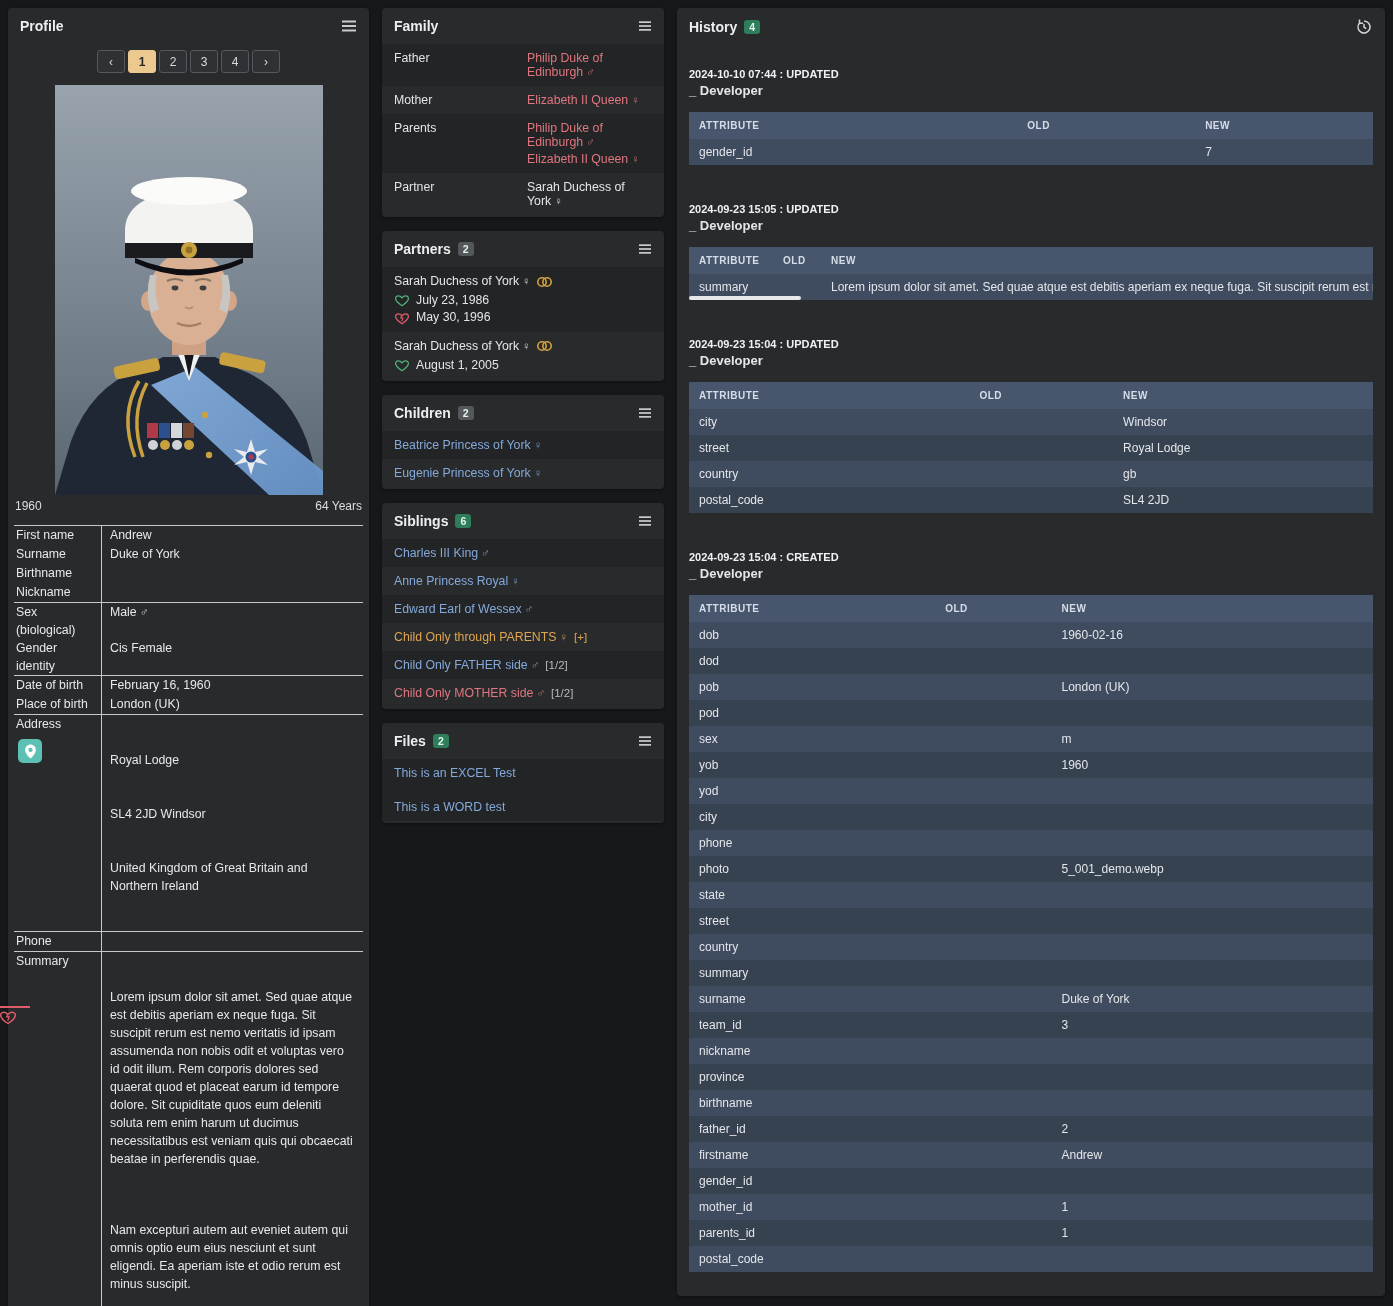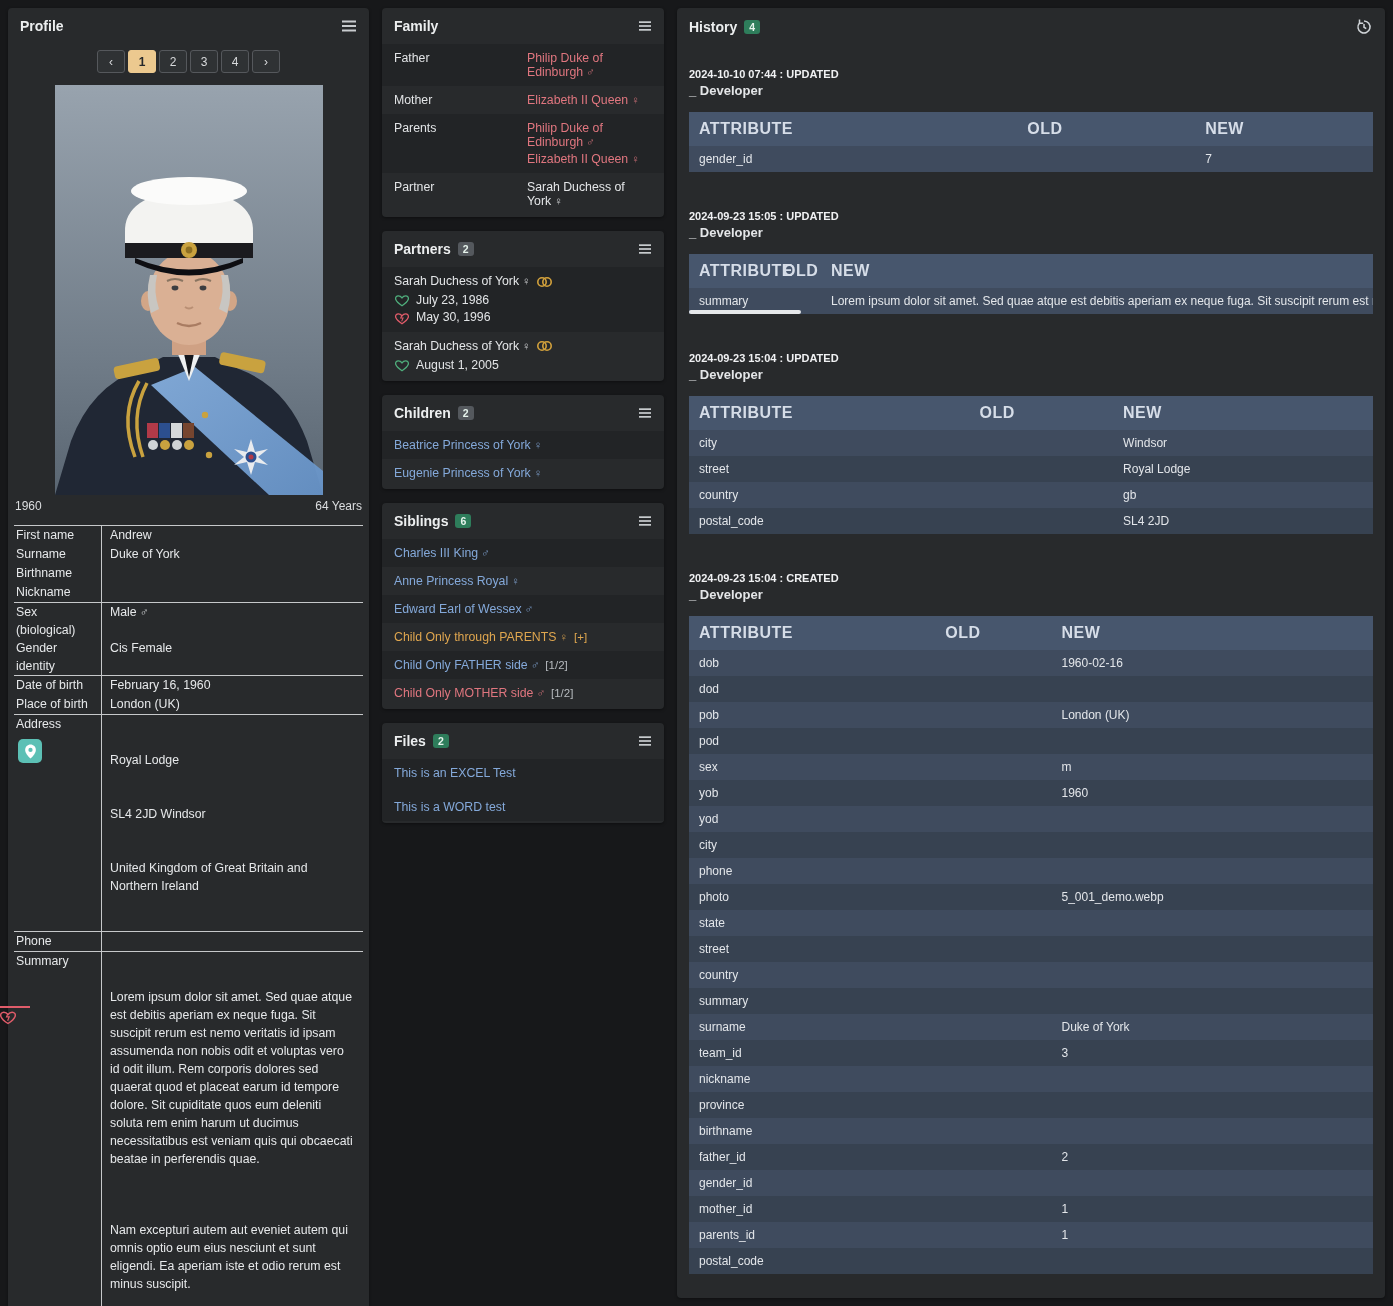--- a/index.html
+++ b/index.html
@@ -83,21 +83,21 @@
   
   .col-right { flex:1; }
   .history-panel { min-height:1288px; padding-bottom:12px; }
   .h-entry { margin:22px 12px 38px; }
   .h-entry:last-child { margin-bottom:12px; }
   .h-title { font-size:11px; font-weight:700; color:#f0f1f3; }
   .h-user  { font-size:13px; font-weight:700; color:#e4e6e8; margin-top:3px; }
   .h-table { width:100%; border-collapse:collapse; table-layout:fixed; margin-top:14px; font-size:12px; }
   .h-table thead tr { background:#47566d; }
   .h-table th {
-    text-align:left; font-size:16px; letter-spacing:.5px; font-weight:700;
+    text-align:left; font-size:10px; letter-spacing:.5px; font-weight:700;
     color:#d6dde8; padding:8px 10px; text-transform:uppercase;
   }
   .h-table td { padding:6px 10px; color:#e3e6ea; overflow:hidden; }
   .h-table tbody tr:nth-child(odd)  { background:#3f4b5e; }
   .h-table tbody tr:nth-child(even) { background:#374251; }
   .t0 .c1{width:48%} .t0 .c2{width:26%} .t0 .c3{width:26%}
   .t1 .c1{width:84px} .t1 .c2{width:48px}
   .t1 td:last-child { white-space:nowrap; }
   .t2 .c1{width:41%} .t2 .c2{width:21%} .t2 .c3{width:38%}
   .t3 .c1{width:36%} .t3 .c2{width:17%} .t3 .c3{width:47%}
@@ -731,20 +731,25 @@
                 <td></td>
                 <td></td>
               </tr>
 
               <tr>
                 <td>father_id</td>
                 <td></td>
                 <td>2</td>
               </tr>
 
+              <tr>
+                <td>firstname</td>
+                <td></td>
+                <td>Andrew</td>
+              </tr>
 
               <tr>
                 <td>gender_id</td>
                 <td></td>
                 <td></td>
               </tr>
 
               <tr>
                 <td>mother_id</td>
                 <td></td>

